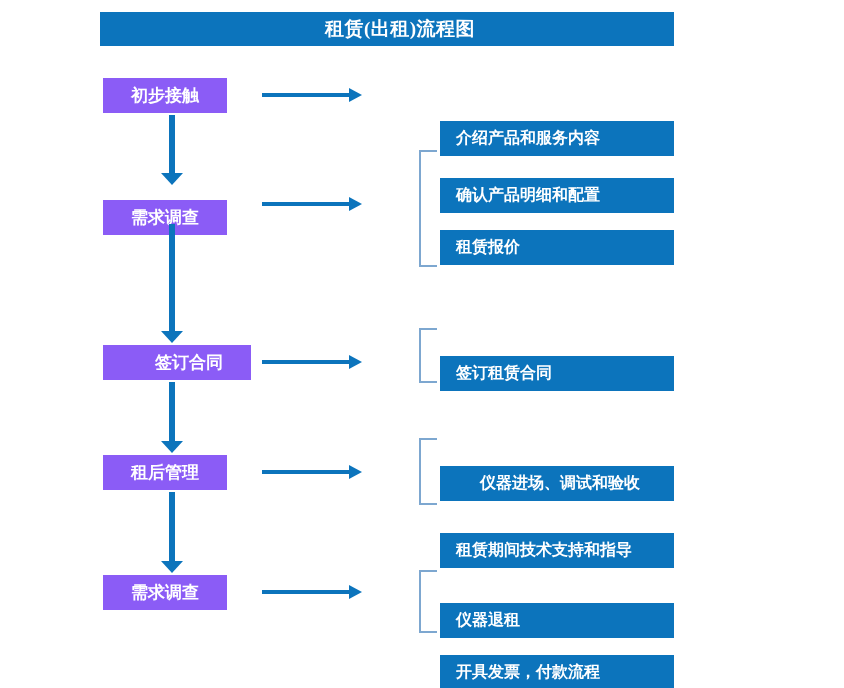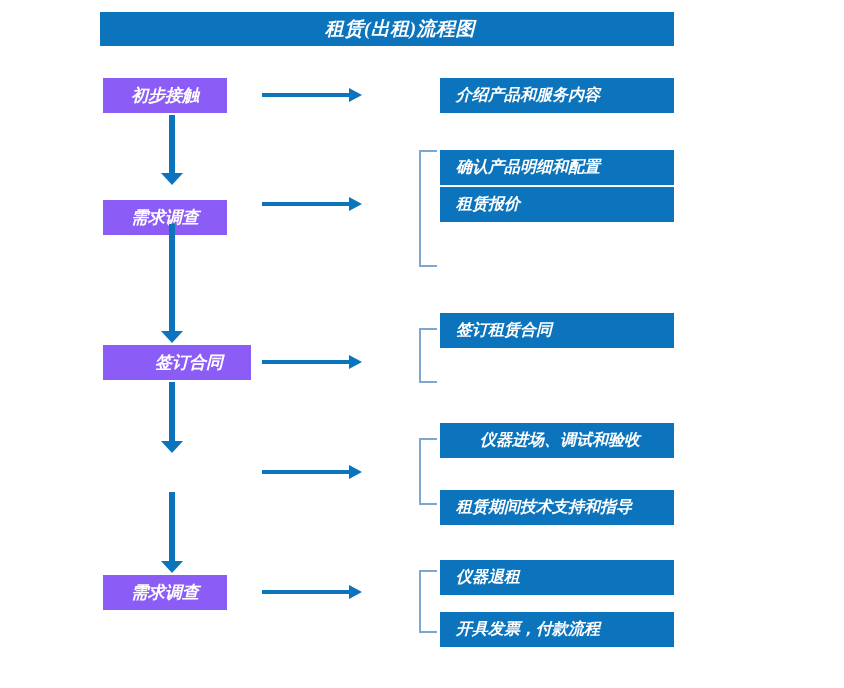--- a/index.html
+++ b/index.html
@@ -10,21 +10,20 @@
   }
   body {
     font-family: "Liberation Serif", "DejaVu Serif", serif;
   }
   #flow-root {
     position: relative;
     width: 674px;
     height: 688px;
     background: #ffffff;
     overflow: hidden;
-    font-style: italic;
   }
 
   
   .title-bar {
     position: absolute;
     left: 100px;
     top: 12px;
     width: 600px;
     height: 34px;
     background: #0c74bc;
@@ -62,20 +61,21 @@
     height: 35px;
     background: #0c74bc;
     color: #ffffff;
     display: flex;
     align-items: center;
     font-size: 16px;
     font-weight: bold;
     padding-left: 16px;
     box-sizing: border-box;
     white-space: nowrap;
+    margin-top: 43px;
   }
 
   
   .v-arrow {
     position: absolute;
     left: 161px;
     width: 22px;
   }
   .v-arrow .shaft {
     position: absolute;
@@ -137,20 +137,21 @@
 <div id="flow-root">
 
   <div class="title-bar">租赁(出租)流程图</div>
 
   <div class="stage-box" style="top:78px;">初步接触</div>
 
   <div class="stage-box" style="top:200px;text-align:center;">需求调查</div>
 
   <div class="stage-box" style="top:345px;padding-left:24px;">签订合同</div>
 
+  <div class="stage-box" style="top:455px;">租后管理</div>
 
   <div class="stage-box" style="top:575px;">需求调查</div>
 
   <div class="v-arrow" style="top:115px; height:70px;">
     <div class="shaft" style="height:58px;"></div>
     <div class="head" style="top:58px;"></div>
   </div>
 
   <div class="v-arrow" style="top:224px; height:119px;">
     <div class="shaft" style="height:107px;"></div>
@@ -192,21 +193,21 @@
     <div class="head"></div>
   </div>
 
   <div class="bracket" style="top:150px; height:117px;"></div>
   <div class="bracket" style="top:328px; height:55px;"></div>
   <div class="bracket" style="top:438px; height:67px;"></div>
   <div class="bracket" style="top:570px; height:63px;"></div>
 
   <div class="detail-box" style="top:78px;">介绍产品和服务内容</div>
 
-  <div class="detail-box" style="top:150px;">确认产品明细和配置</div>
+  <div class="detail-box" style="top:135px;">确认产品明细和配置</div>
 
   <div class="detail-box" style="top:187px;">租赁报价</div>
 
 
   <div class="detail-box" style="top:313px;">签订租赁合同</div>
 
 
   <div class="detail-box" style="top:423px;padding-left:40px;">仪器进场、调试和验收</div>
 
   <div class="detail-box" style="top:490px;">租赁期间技术支持和指导</div>

